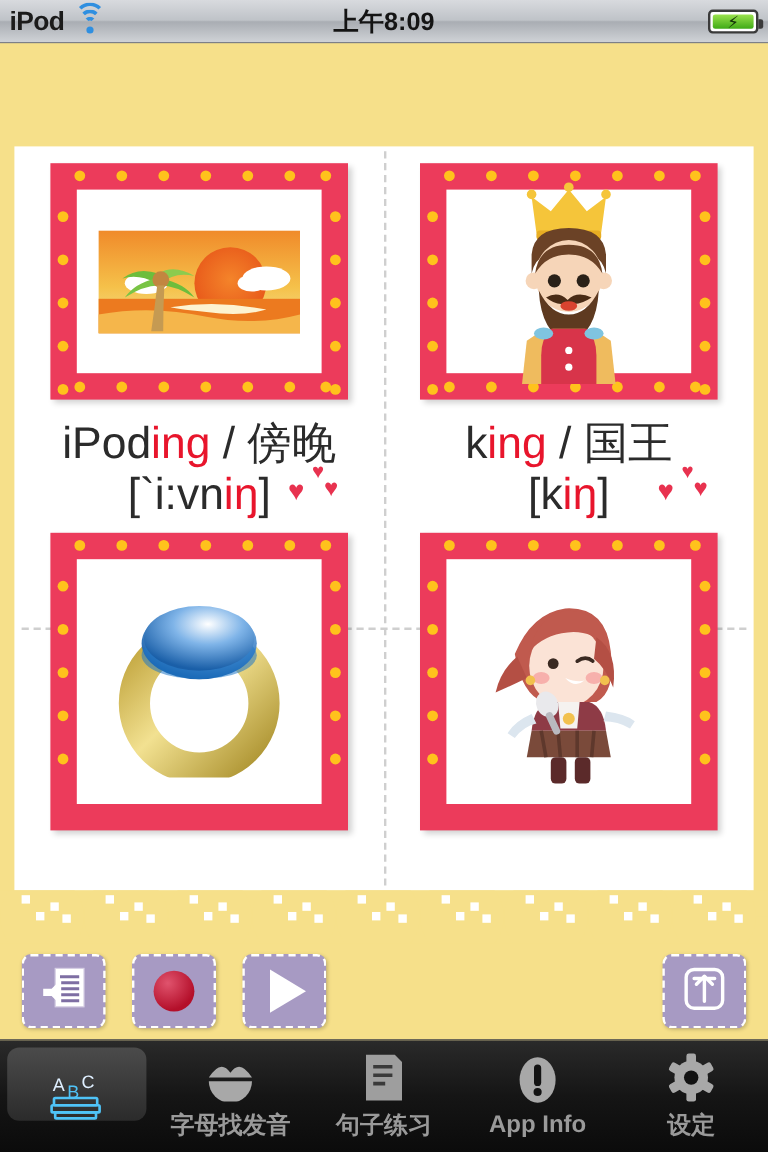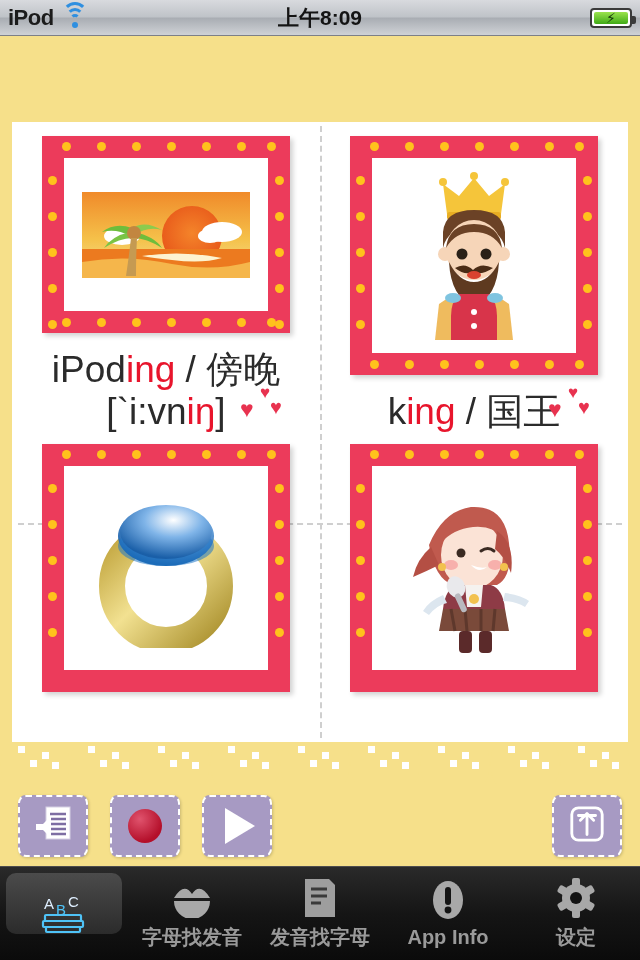--- a/index.html
+++ b/index.html
@@ -290,20 +290,23 @@
                 <ellipse cx="44" cy="128" rx="8" ry="5" fill="#7fc4e0"></ellipse>
                 <ellipse cx="86" cy="128" rx="8" ry="5" fill="#7fc4e0"></ellipse>
                 <circle cx="65" cy="142" r="3" fill="#ffffff"></circle>
                   <circle cx="65" cy="156" r="3" fill="#ffffff"></circle>
               </svg>
             </span>
           </div>
         </div>
         <div class="word">
           <span>k</span><span class="hl">ing</span><span> / </span><span>国王</span>
+        </div>
+        <div class="phon">
+          <span>[k</span><span class="hl">iŋ</span><span>]</span>
         </div>
         <div class="hearts">
           <span class="h h1">♥</span>
           <span class="h h2">♥</span>
           <span class="h h3">♥</span>
         </div>
       </div>
 
       <div class="cell bottom">
         <div class="frame">
@@ -519,21 +522,21 @@
 
     <div class="tab">
       <span class="ticon">
         <svg width="34" height="42" viewBox="0 0 34 42">
           <path d="M2 2 H26 L32 8 V40 H2 Z" fill="#9e9e9e"></path>
           <g stroke="#3a3a3a" stroke-width="3">
             <path d="M8 12 H24 M8 19 H24 M8 26 H18"></path>
           </g>
         </svg>
       </span>
-      <span class="tlabel">发音找字母</span>
+      <span class="tlabel">句子练习</span>
     </div>
 
     <div class="tab">
       <span class="ticon">
         <svg width="40" height="42" viewBox="0 0 40 42">
           <ellipse cx="20" cy="21" rx="15" ry="19" fill="#a8a8a8"></ellipse>
           <rect x="17" y="8" width="6" height="18" rx="3" fill="#141414"></rect>
           <circle cx="20" cy="31" r="3.4" fill="#141414"></circle>
         </svg>
       </span>

